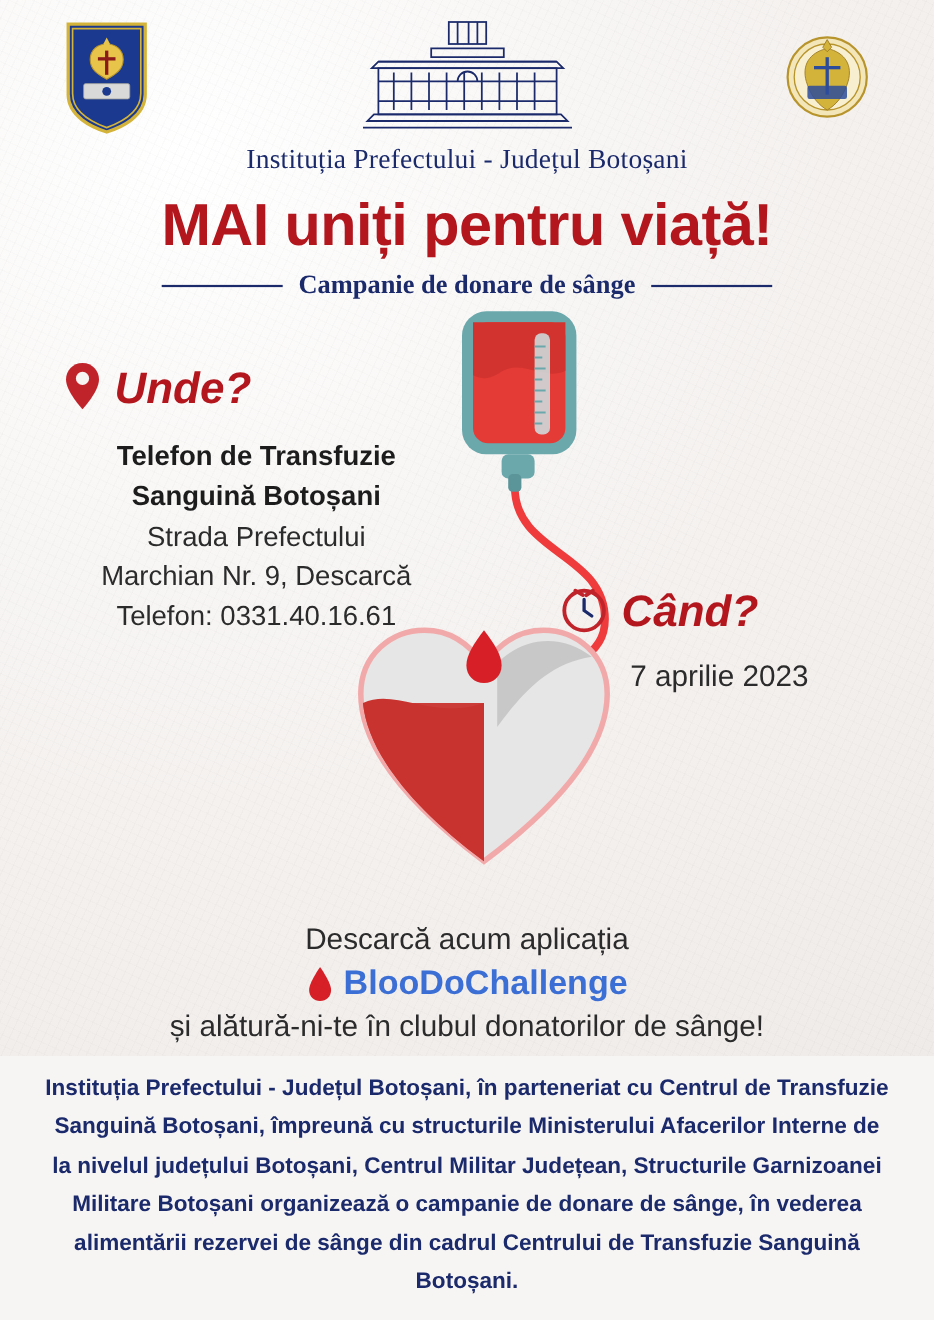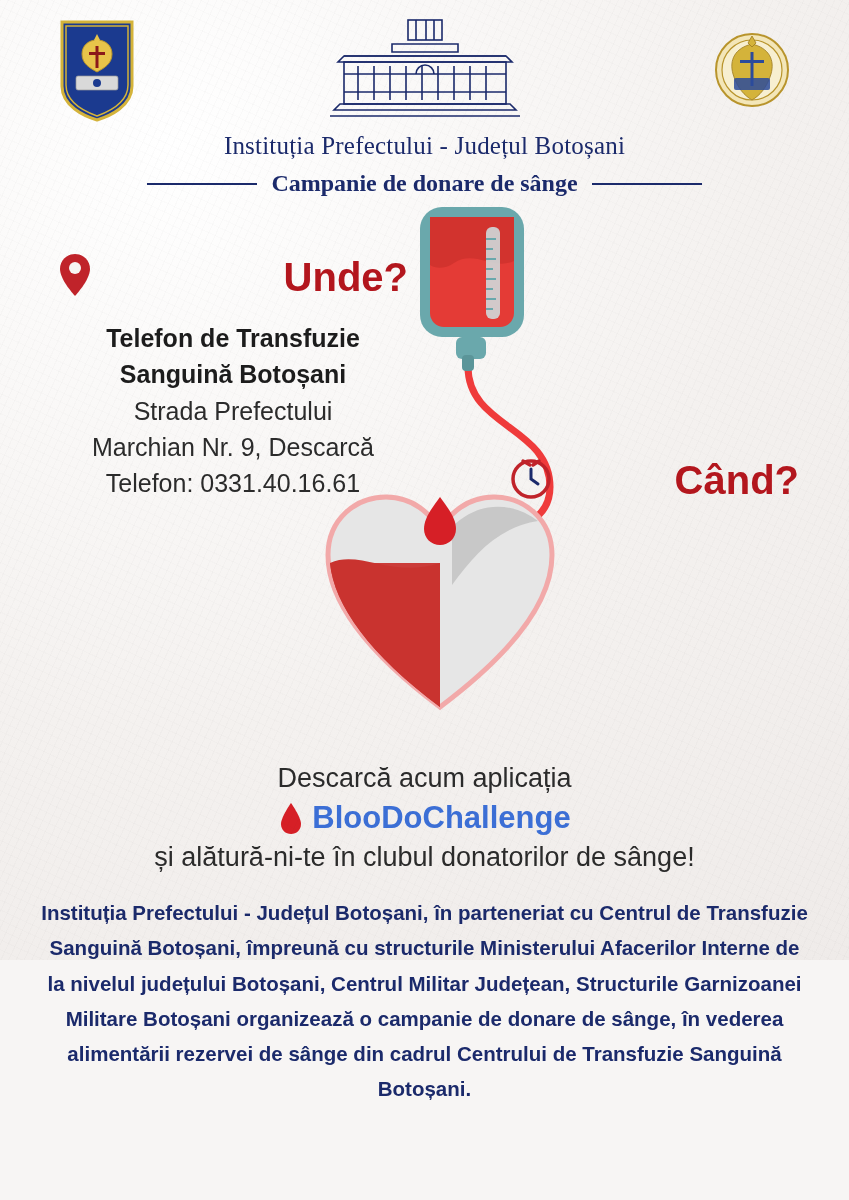--- a/index.html
+++ b/index.html
@@ -81,22 +81,23 @@
   .where-block {
     position: absolute;
     left: 58px;
     top: 55px;
     width: 350px;
     text-align: center;
   }
   .q-head {
     display: flex;
     align-items: center;
-    justify-content: space-between;
+    justify-content: flex-start;
     gap: 12px;
+    font-style: italic;
   }
   .q-label {
     font-size: 40px;
     font-weight: bold;
     color: #b3161d;
   }
   .where-lines {
     margin-top: 18px;
     font-size: 25px;
     line-height: 1.45;
@@ -217,20 +218,21 @@
         <path d="M39 18 L43 25 L39 29 L35 25 Z" fill="#d4b33a" stroke="#9c7a20" stroke-width=".8"></path>
         <rect x="37.5" y="34" width="3" height="34" fill="#2b4b9b"></rect>
         <rect x="27" y="42" width="24" height="3" fill="#2b4b9b"></rect>
         <rect x="21" y="60" width="36" height="12" rx="2" fill="#2b4b9b" opacity=".85"></rect>
       </svg>
     </div>
   </div>
 
   <div class="title-block">
     <div class="inst-title">Instituția Prefectului - Județul Botoșani</div>
+    <div class="main-title">MAI uniți pentru viață!</div>
     <div class="sub-wrap">
       <span class="sub-line"></span>
       <span class="sub-title">Campanie de donare de sânge</span>
       <span class="sub-line"></span>
     </div>
   </div>
 
   <div class="middle">
 
     <div class="graphic">
@@ -293,20 +295,21 @@
           <svg width="44" height="44" viewBox="0 0 44 44">
             <circle cx="22" cy="23" r="18" fill="none" stroke="#c0232a" stroke-width="3.5"></circle>
             <path d="M14 5 L21 9" stroke="#c0232a" stroke-width="3.5" stroke-linecap="round"></path>
             <path d="M30 5 L24 9" stroke="#c0232a" stroke-width="3.5" stroke-linecap="round"></path>
             <path d="M22 13 V23 L29 28" fill="none" stroke="#1b2a6b" stroke-width="3" stroke-linecap="round"></path>
           </svg>
         </span>
         <span class="q-label">Când?</span>
       </div>
       <div class="when-lines">
+        <div>7 aprilie 2023</div>
       </div>
     </div>
   </div>
 
   <div class="app-block">
     <div class="app-line1">Descarcă acum aplicația</div>
     <div class="app-name-row">
       <span class="drop-icon">
         <svg width="26" height="34" viewBox="0 0 26 34">
           <path d="M13 2 C13 2 3 16 3 23 C3 29 7.5 33 13 33 C18.5 33 23 29 23 23 C23 16 13 2 13 2 Z" fill="#d61f26"></path>

